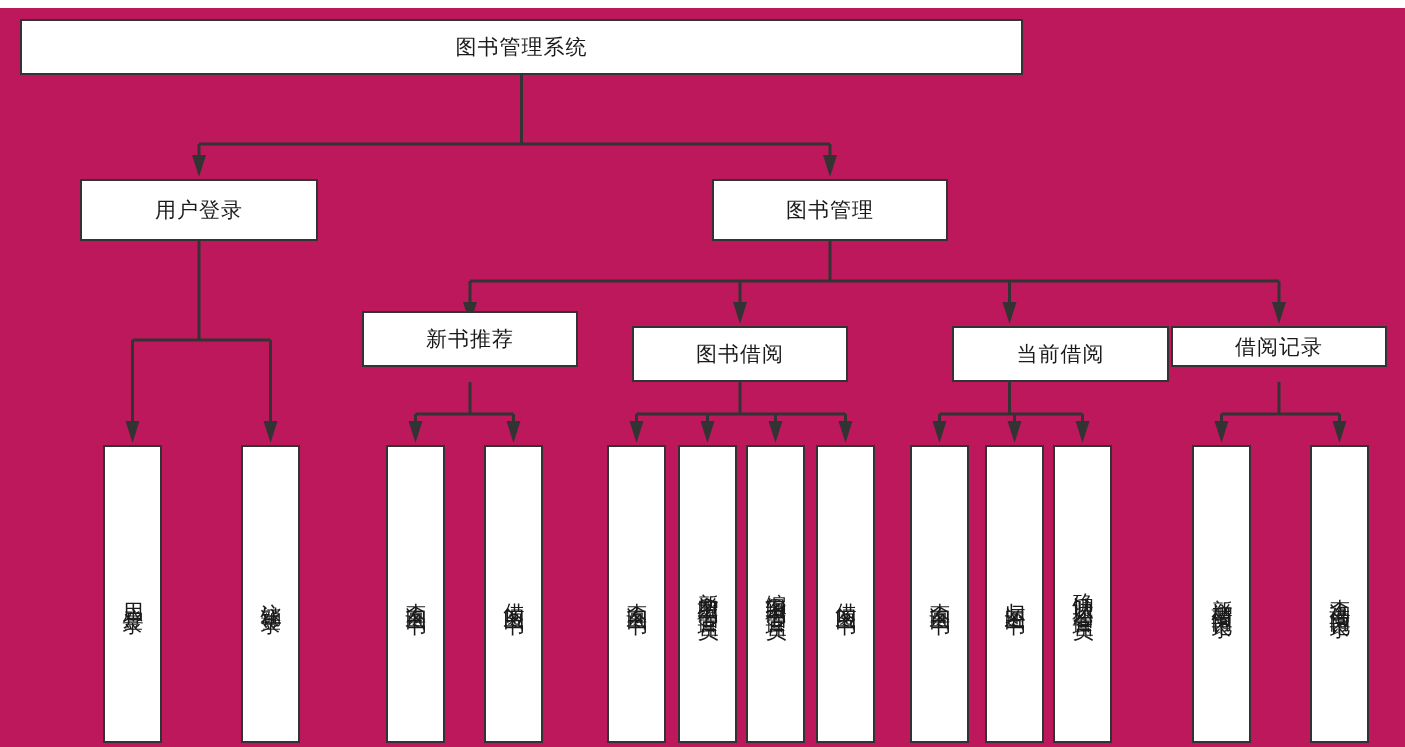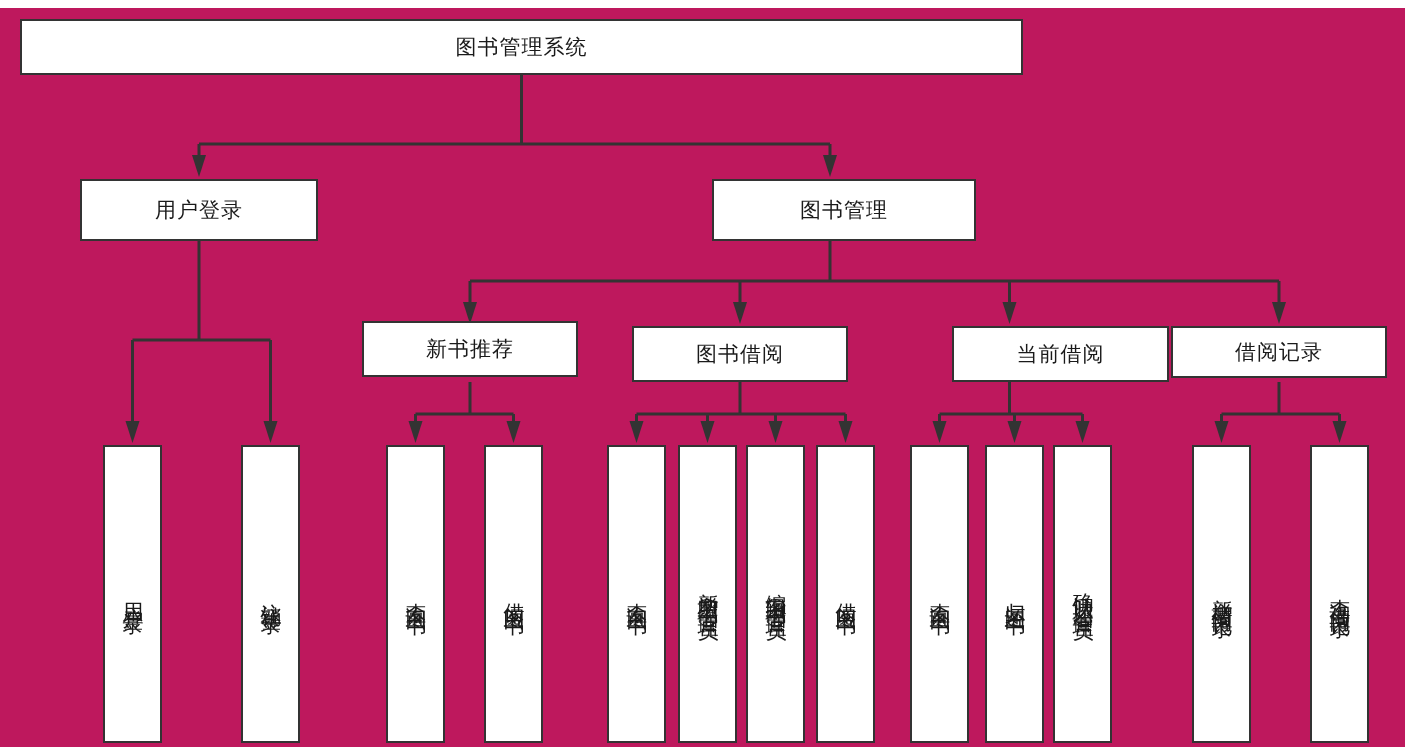--- a/index.html
+++ b/index.html
@@ -128,33 +128,33 @@
       <line x1="1339.5" y1="406" x2="1339.5" y2="413" stroke="#333333" stroke-width="3"></line>
       <path d="M 1332.5 413 L 1346.5 413 L 1339.5 435 Z" fill="#333333"></path>
     </svg>
   <div id="nodes">
       <div class="node h" style="left: 20px; top: 11px; width: 1003px; height: 56px;">
         <span class="node-label">图书管理系统</span>
       </div>
       <div class="node h" style="left: 80px; top: 171px; width: 238px; height: 62px;">
         <span class="node-label">用户登录</span>
       </div>
-      <div class="node h" style="left: 712px; top: 171px; width: 264px; height: 62px;">
+      <div class="node h" style="left: 712px; top: 171px; width: 236px; height: 62px;">
         <span class="node-label">图书管理</span>
       </div>
-      <div class="node h" style="left: 362px; top: 313px; width: 216px; height: 56px;">
+      <div class="node h" style="left: 362px; top: 303px; width: 216px; height: 56px;">
         <span class="node-label">新书推荐</span>
       </div>
       <div class="node h" style="left: 632px; top: 318px; width: 216px; height: 56px;">
         <span class="node-label">图书借阅</span>
       </div>
       <div class="node h" style="left: 952px; top: 318px; width: 217px; height: 56px;">
         <span class="node-label">当前借阅</span>
       </div>
-      <div class="node h" style="left: 1171px; top: 318px; width: 216px; height: 52px;">
+      <div class="node h" style="left: 1171px; top: 318px; width: 216px; height: 41px;">
         <span class="node-label">借阅记录</span>
       </div>
       <div class="node v" style="left: 103px; top: 437px; width: 59px; height: 298px;">
         <span class="vlabel">用户登录</span>
       </div>
       <div class="node v" style="left: 241px; top: 437px; width: 59px; height: 298px;">
         <span class="vlabel">注销登录</span>
       </div>
       <div class="node v" style="left: 386px; top: 437px; width: 59px; height: 298px;">
         <span class="vlabel">查询图书</span>

